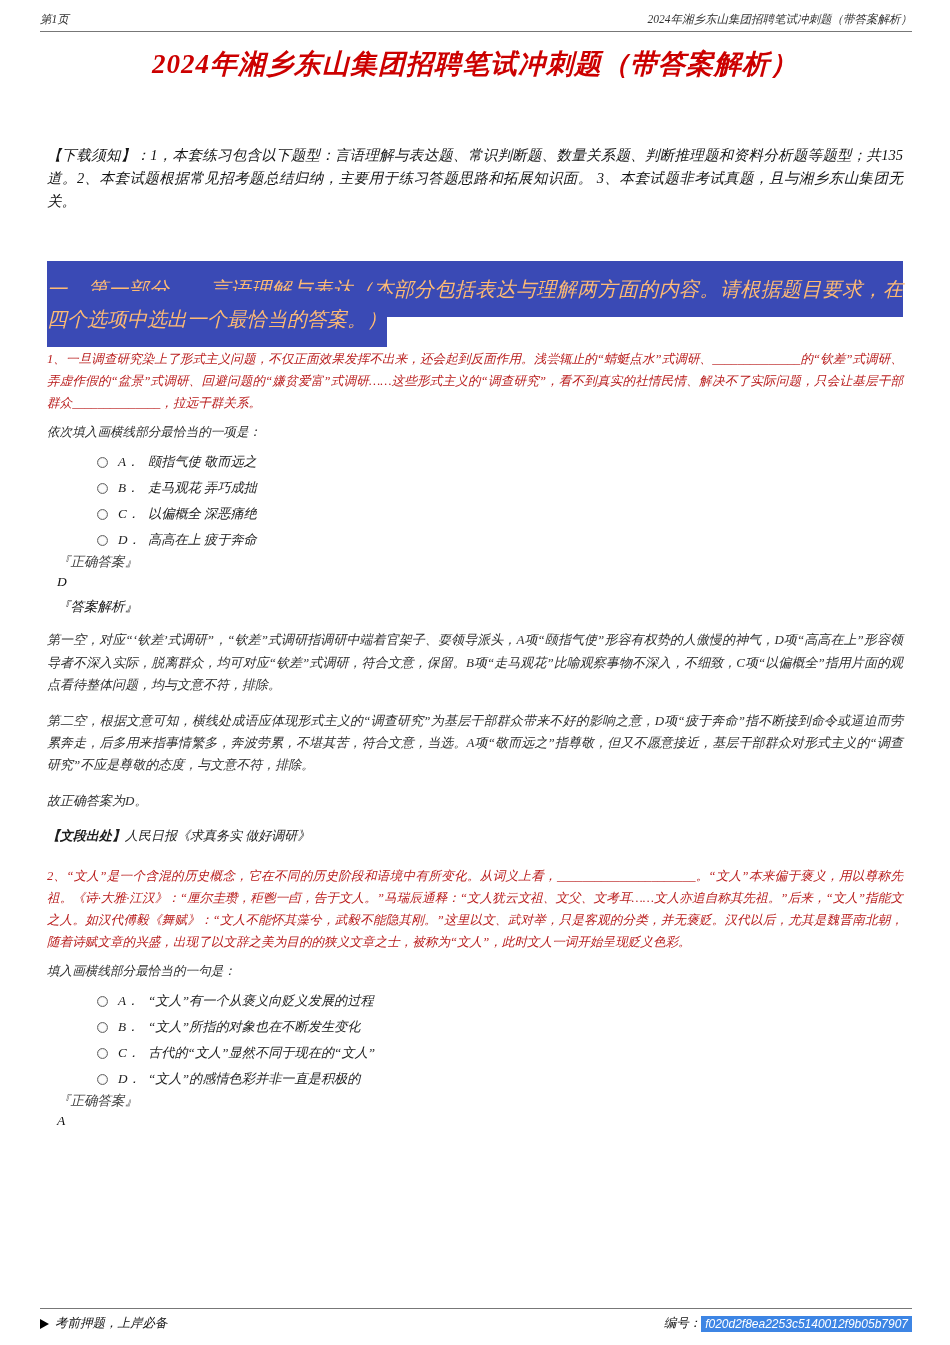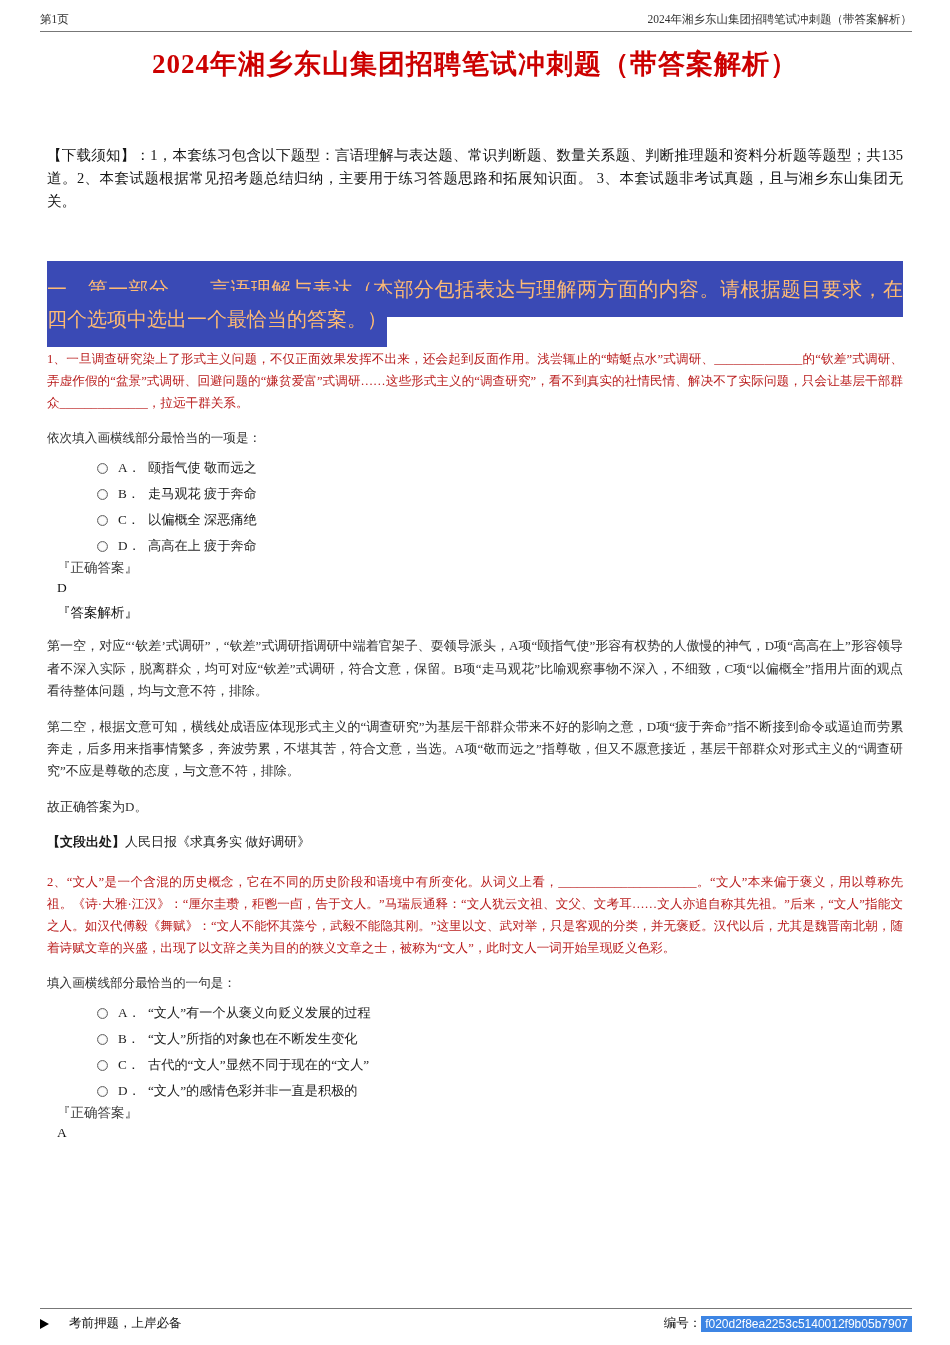--- a/index.html
+++ b/index.html
@@ -1,46 +1,46 @@
 <!DOCTYPE html>
 <html style="--title-red: #cc0000; --section-bg: #3a4ab5; --code-bg: #3d85e4;"><head>
 <meta charset="utf-8">
 <style>
   html,body{margin:0;padding:0;background:#ffffff;}
   .page{width:950px;height:1345px;position:relative;background:#fff;margin:0 auto;
-        font-family:"Liberation Serif","DejaVu Serif",serif;color:#222;overflow:hidden;}
+        font-family:"Liberation Serif","DejaVu Serif",serif;color:#222;overflow:hidden;font-style:italic;}
   .header{position:absolute;top:12px;left:40px;right:38px;display:flex;
           justify-content:space-between;align-items:flex-end;font-size:11.5px;color:#333;}
   .header-rule{position:absolute;top:31px;left:40px;right:38px;border-top:1px solid #777;}
   .content{padding:0 47px;}
   .doc-title{margin-top:46px;text-align:center;font-size:27px;font-weight:bold;
              color:var(--title-red,#cc0000);letter-spacing:1px;}
   .notice{margin-top:62px;font-size:14.5px;line-height:1.6;color:#141414;text-align:justify;}
   .section-heading{margin-top:60px;font-size:20px;line-height:1.52;text-align:justify;}
   .section-heading .hl{background:var(--section-bg,#3a4ab5);color:#fdba74;padding:17px 0;
                        -webkit-box-decoration-break:clone;box-decoration-break:clone;}
   .stem{font-size:12.6px;line-height:1.75;color:#b91c1c;text-align:justify;}
   .q1 .stem{margin-top:14px;}
-  .prompt{margin-top:16px;font-size:12.6px;color:#2e2e2e;}
+  .prompt{margin-top:10px;font-size:12.6px;color:#2e2e2e;}
   .options{margin-top:8px;}
   .option{display:flex;align-items:center;margin-left:50px;height:26px;font-size:13.2px;color:#1d1d1d;cursor:default;}
   .radio{width:9px;height:9px;border:1px solid #666;border-radius:50%;background:#fdfdfd;
          margin-right:10px;flex:0 0 auto;box-shadow:inset 0 0 1px #999;}
   .opt-letter{width:30px;flex:0 0 auto;}
   .answer-label{margin:0 0 0 10px;font-size:13.5px;color:#404040;}
   .answer-value{margin:3px 0 0 10px;font-size:13.5px;color:#111;}
   .analysis-label{margin:8px 0 0 10px;font-size:13.5px;color:#111;}
   .para{margin-top:13px;font-size:13px;line-height:1.72;color:#2e2e2e;text-align:justify;}
   .source{margin-top:15px;font-size:13px;color:#1d1d1d;}
   .source .src-label{font-weight:bold;}
   .q2{margin-top:20px;}
   .footer-rule{position:absolute;left:40px;right:38px;bottom:36px;border-top:1px solid #777;}
   .footer{position:absolute;left:40px;right:38px;bottom:13px;display:flex;
           justify-content:space-between;align-items:center;font-size:12.5px;color:#111;}
-  .footer-left{display:flex;align-items:center;gap:20px;}
+  .footer-left{display:flex;align-items:center;gap:6px;}
   .flag{width:0;height:0;border-left:9px solid #000;border-top:5px solid transparent;
         border-bottom:5px solid transparent;display:inline-block;}
   .footer-right{display:flex;align-items:center;}
   .code-chip{background:var(--code-bg,#3d85e4);color:#fff;padding:1px 4px;
              font-family:"Liberation Sans","DejaVu Sans",sans-serif;font-size:12px;}
 </style>
 </head>
 <body>
 
 <div class="page">
@@ -67,21 +67,21 @@
 
       <div class="options">
         <div class="option">
           <span class="radio"></span>
           <span class="opt-letter">A．</span>
           <span class="opt-text">颐指气使 敬而远之</span>
         </div>
         <div class="option">
           <span class="radio"></span>
           <span class="opt-letter">B．</span>
-          <span class="opt-text">走马观花 疲于奔命</span>
+          <span class="opt-text">走马观花 弄巧成拙</span>
         </div>
         <div class="option">
           <span class="radio"></span>
           <span class="opt-letter">C．</span>
           <span class="opt-text">以偏概全 深恶痛绝</span>
         </div>
         <div class="option">
           <span class="radio"></span>
           <span class="opt-letter">D．</span>
           <span class="opt-text">高高在上 疲于奔命</span>

